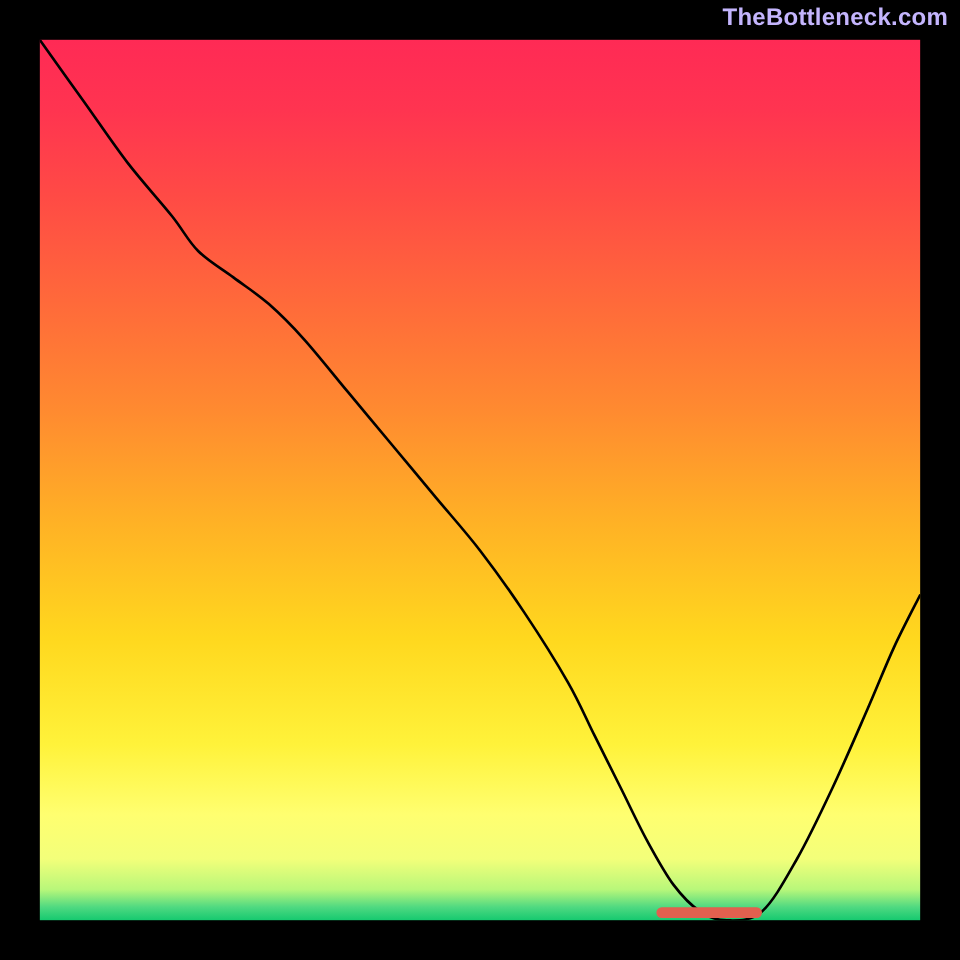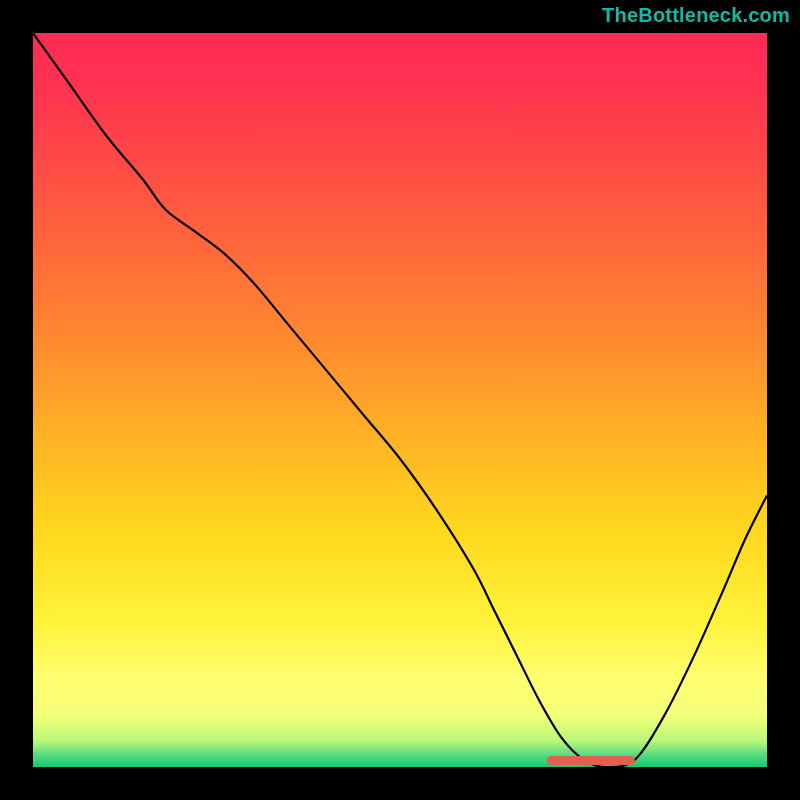--- a/index.html
+++ b/index.html
@@ -14,21 +14,21 @@
   .frame {
     position: relative;
     width: 800px;
     height: 800px;
     background: #000;
   }
   .watermark {
     position: absolute;
     top: 4px;
     right: 10px;
-    color: #14b8a6;
+    color: #c4b5fd;
     font-size: 20px;
     font-weight: 600;
     letter-spacing: 0.2px;
   }
   .plot-area {
     position: absolute;
     left: 33px;
     top: 33px;
     width: 734px;
     height: 734px;

